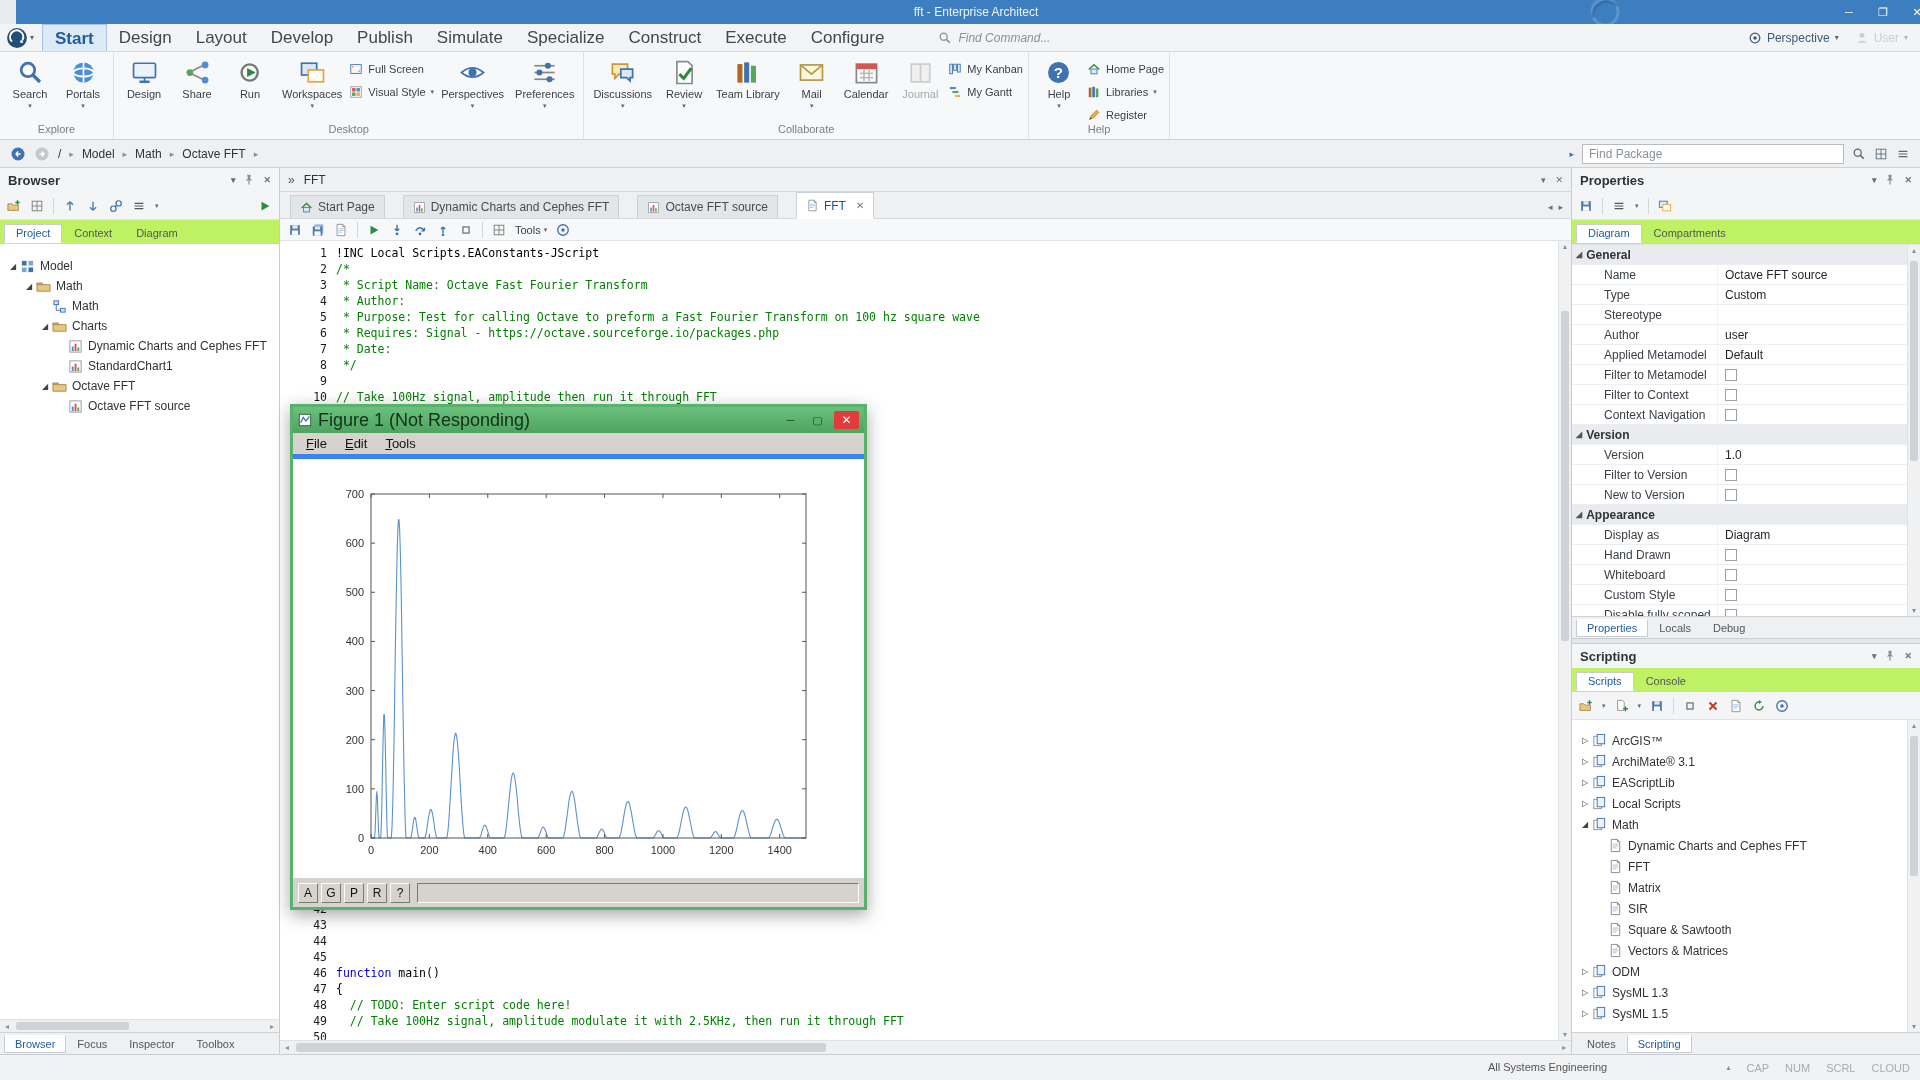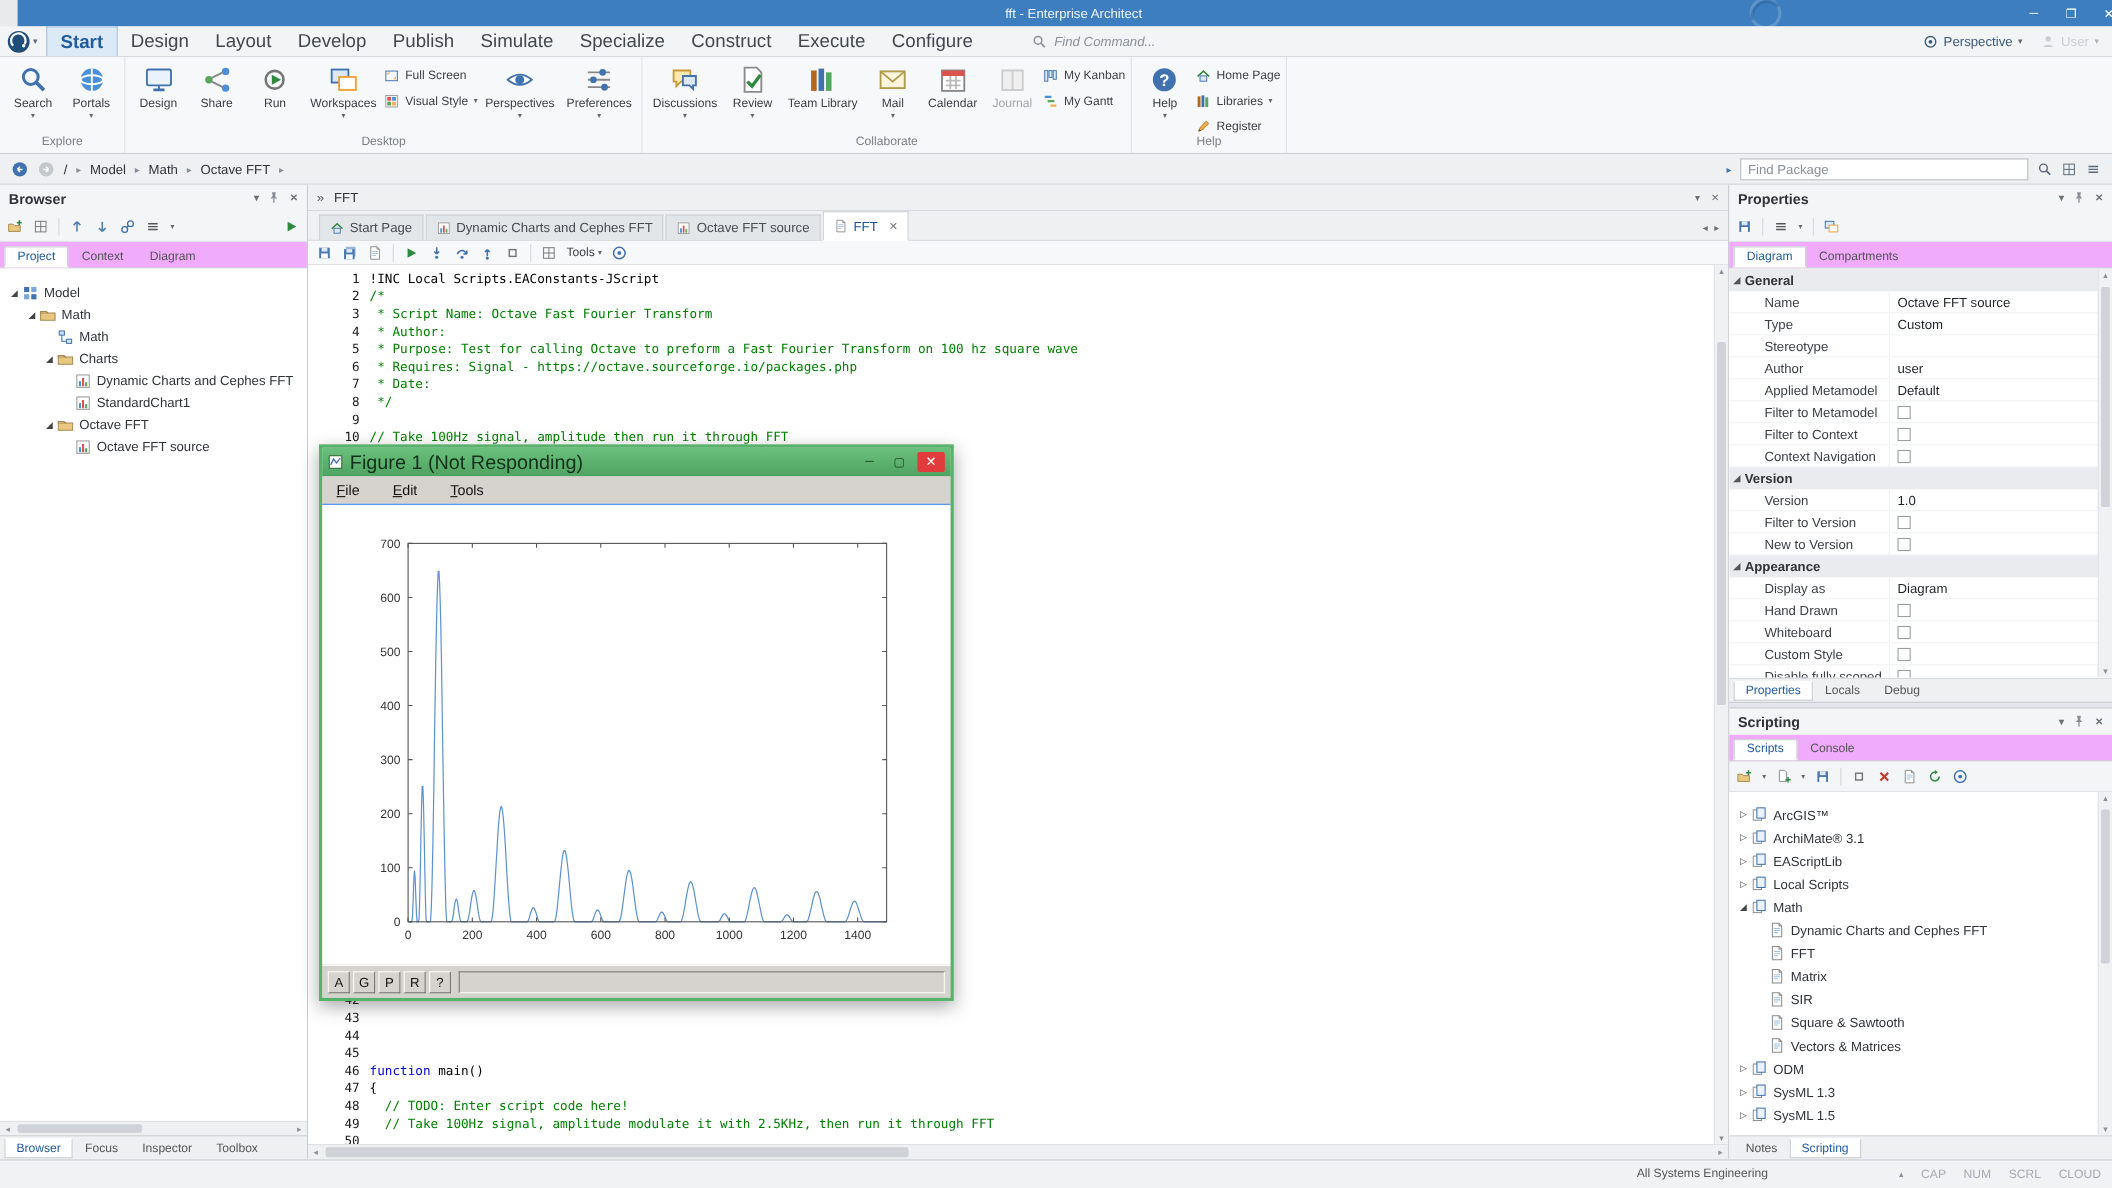--- a/index.html
+++ b/index.html
@@ -47,21 +47,21 @@
 #bc-right{margin-left:auto;display:flex;align-items:center;gap:8px}
 #find-package{width:262px;height:20px;background:#fff;border:1px solid #b8bcc1;display:flex;align-items:center;padding:0 6px;color:#8a9099}
 
 #main{position:absolute;top:168px;left:0;right:0;bottom:26px;display:flex}
 .panel-header{height:24px;display:flex;align-items:center;padding:0 8px;font-size:13px;font-weight:bold;color:#2f3338;flex:none}
 .ph-icons{margin-left:auto;display:flex;align-items:center;gap:7px;color:#6a7077;font-size:9px}
 .ph-ic{display:inline-flex;align-items:center}
 .toolbar{height:28px;display:flex;align-items:center;gap:9px;padding:0 7px;flex:none;border-bottom:1px solid #e0e3e6}
 .tbtn{display:inline-flex;align-items:center;gap:3px}
 .tsep{width:1px;height:16px;background:#d5d8db}
-.stabs{height:24px;display:flex;align-items:flex-end;background:#f0abfc;border-bottom:1px solid #cfd2d5;padding-left:4px;flex:none}
+.stabs{height:24px;display:flex;align-items:flex-end;background:#bef264;border-bottom:1px solid #cfd2d5;padding-left:4px;flex:none}
 .stab{padding:2px 11px 3px;font-size:11px;color:#555;border:1px solid transparent}
 .stab.active{background:#fff;color:#1f5da0;border-color:#c9ccd0;border-bottom-color:#fff}
 .dock-tabs{height:22px;display:flex;align-items:center;background:#eef0f2;border-top:1px solid #cfd2d5;padding-left:4px;flex:none}
 .dock-tabs .stab{padding:2px 10px}
 .dock-tabs .stab.active{border:1px solid #c9ccd0;border-top-color:#fff;background:#fff}
 
 #browser-panel{width:280px;background:#f4f5f6;border-right:1px solid #c9ccd0;display:flex;flex-direction:column;flex:none}
 #browser-tree{flex:1;background:#fff;overflow:hidden;padding-top:12px}
 .trow{height:20px;display:flex;align-items:center;font-size:12px;color:#2f3338;white-space:nowrap}
 .texp{width:14px;text-align:center;color:#444;font-size:8px;flex:none}
@@ -69,21 +69,21 @@
 .hscroll{height:13px;background:#eef0f2;border-top:1px solid #dfe2e5;display:flex;align-items:center;flex:none}
 .harrow{width:14px;text-align:center;font-size:8px;color:#8a9099}
 .htrack{flex:1;height:100%;position:relative}
 .hthumb{position:absolute;top:2px;bottom:2px;background:#cfd3d8;border-radius:2px}
 
 #center{flex:1;min-width:0;display:flex;flex-direction:column;background:#fff}
 #center-caption{height:24px;background:#eef0f2;border-bottom:1px solid #d5d8db;display:flex;align-items:center;padding:0 8px;gap:9px;flex:none}
 #caption-text{font-size:12px;color:#2f3338}
 #caption-right{margin-left:auto;display:flex;gap:10px;color:#6a7077;font-size:9px}
 #doc-tabs-row{height:27px;background:#eef0f2;border-bottom:1px solid #d5d8db;display:flex;align-items:flex-end;padding-left:10px;flex:none}
-#doc-tabs{display:flex;gap:2px;align-items:flex-end}
+#doc-tabs{display:flex;gap:18px;align-items:flex-end}
 .dtab{height:23px;display:flex;align-items:center;gap:5px;padding:0 9px;font-size:12px;color:#474c52;background:#e3e6e9;border:1px solid #cdd1d5;border-bottom:none;white-space:nowrap}
 .dtab .ico{width:13px;height:13px}
 .dtab.active{background:#fff;color:#17549c;height:27px;margin-bottom:-1px;border-bottom:1px solid #fff}
 .dtab .close{font-size:10px;color:#777;margin-left:5px}
 #tab-scroll{margin-left:auto;display:flex;gap:6px;padding:0 8px 6px;color:#6a7077;font-size:9px}
 #editor-toolbar{height:22px;background:#f7f8f9;border-bottom:1px solid #e0e3e6;display:flex;align-items:center;gap:9px;padding:0 8px;flex:none;font-size:11px;color:#3a3f45}
 #editor-toolbar .ico{width:14px;height:14px}
 #code-wrap{flex:1;display:flex;min-height:0}
 #code{flex:1;padding-top:4px;font-family:"DejaVu Sans Mono",monospace;font-size:11.5px;line-height:16px;overflow:hidden}
 .cline{display:flex;height:16px}
@@ -113,21 +113,21 @@
 
 #statusbar{position:absolute;left:0;right:0;bottom:0;height:26px;background:#f1f2f4;border-top:1px solid #c9ccd0;font-size:11px;color:#555}
 #sb-center{position:absolute;left:1488px;line-height:25px}
 #sb-right{position:absolute;right:10px;height:100%;display:flex;align-items:center;gap:16px;color:#a6abb2}
 
 #figure-window{position:absolute;left:290px;top:404px;width:577px;height:506px;background:#d6d3ce;border:3px solid #57b26b;box-shadow:0 5px 16px rgba(0,0,0,.35);display:flex;flex-direction:column;z-index:50}
 #fig-titlebar{height:26px;background:linear-gradient(#6cc07d,#4da35f);display:flex;align-items:center;padding:0 5px;gap:6px;flex:none}
 #fig-title{flex:1;color:#12301b;font-size:18px}
 .fig-btn{width:21px;height:18px;display:flex;align-items:center;justify-content:center;color:#1d3d26;font-size:11px}
 .fig-btn.close{background:#e23b3b;color:#fff;border-radius:2px;width:25px;font-size:12px}
-#fig-menubar{height:26px;background:#d6d3ce;border-bottom:1px solid #3b82f6;display:flex;align-items:center;padding-left:5px;gap:14px;flex:none}
+#fig-menubar{height:26px;background:#d6d3ce;border-bottom:5px solid #3b82f6;display:flex;align-items:center;padding-left:5px;gap:2px;flex:none}
 .fig-menu{padding:3px 8px;color:#111;font-size:13px}
 #fig-canvas{flex:1;background:#fff;min-height:0}
 #fig-toolbar{height:30px;background:#d6d3ce;border-top:1px solid #fff;display:flex;align-items:center;padding:0 5px;gap:3px;flex:none}
 .fig-tbtn{width:20px;height:20px;background:#d6d3ce;border:1px solid;border-color:#fbfbf9 #7a7a74 #7a7a74 #fbfbf9;display:flex;align-items:center;justify-content:center;font-size:12px;color:#111}
 #fig-field{flex:1;height:20px;margin-left:4px;border:1px solid;border-color:#7a7a74 #fbfbf9 #fbfbf9 #7a7a74;background:#d6d3ce}
 </style>
 </head>
 <body>
 
 <div id="app">

